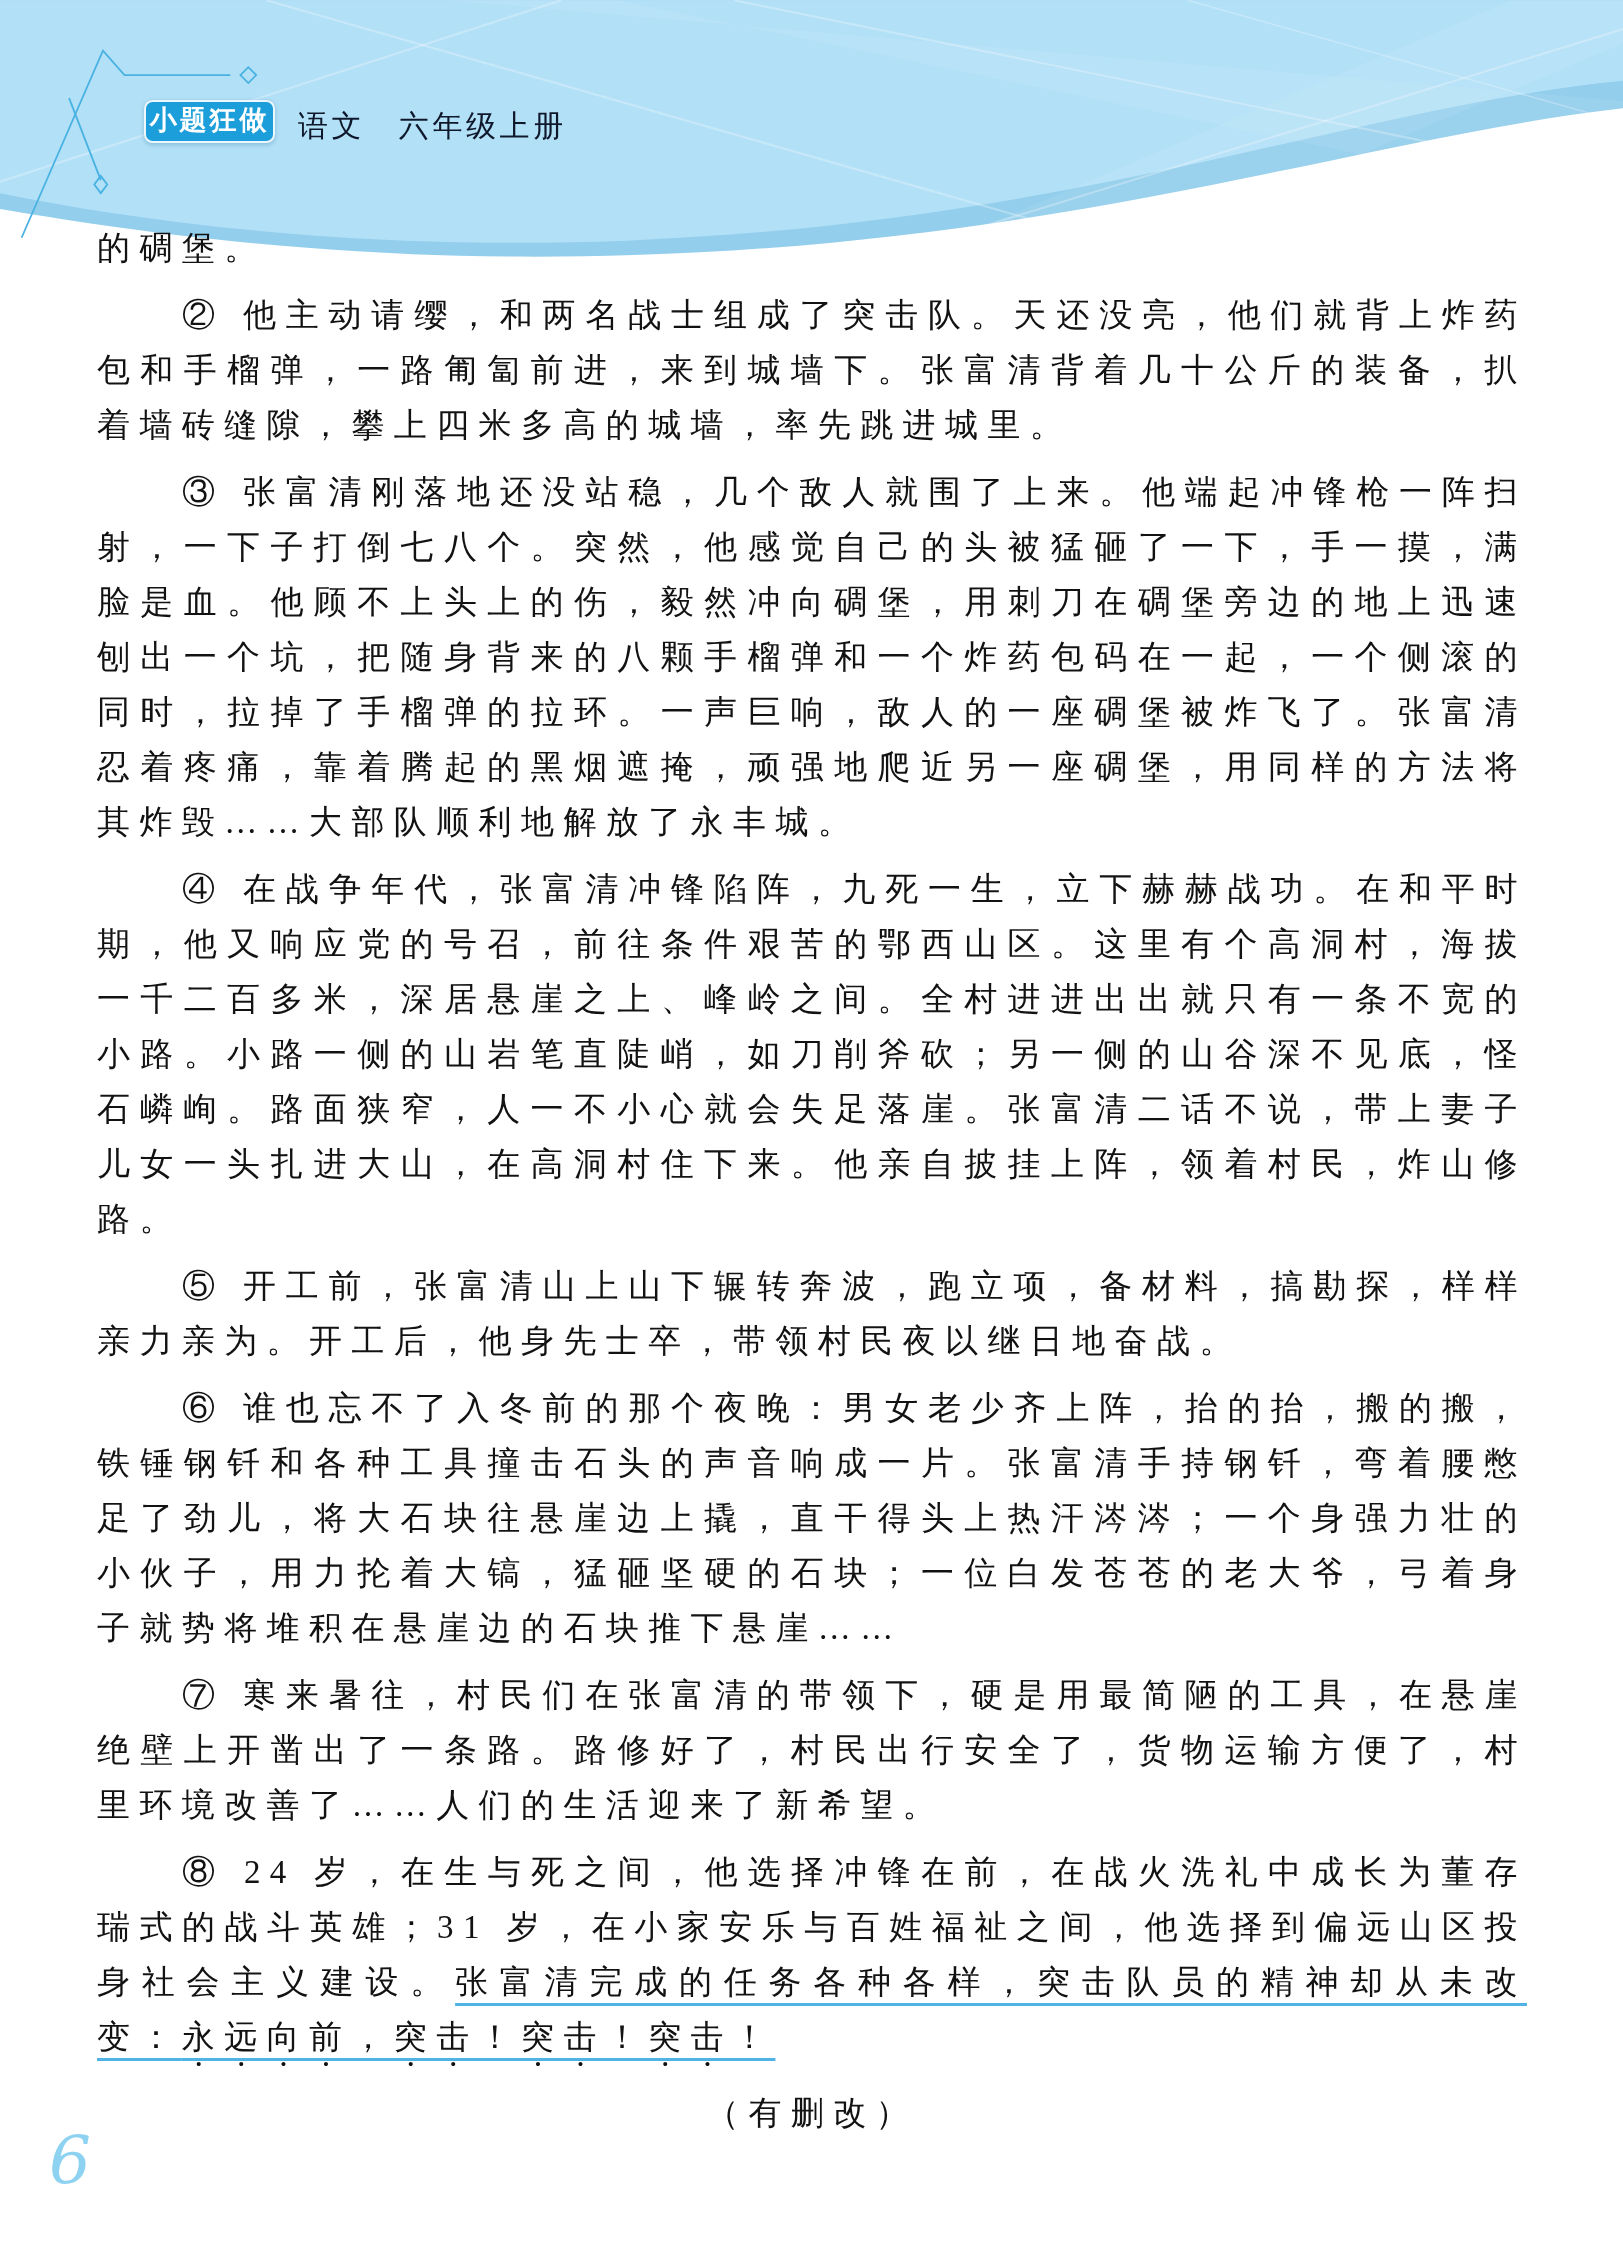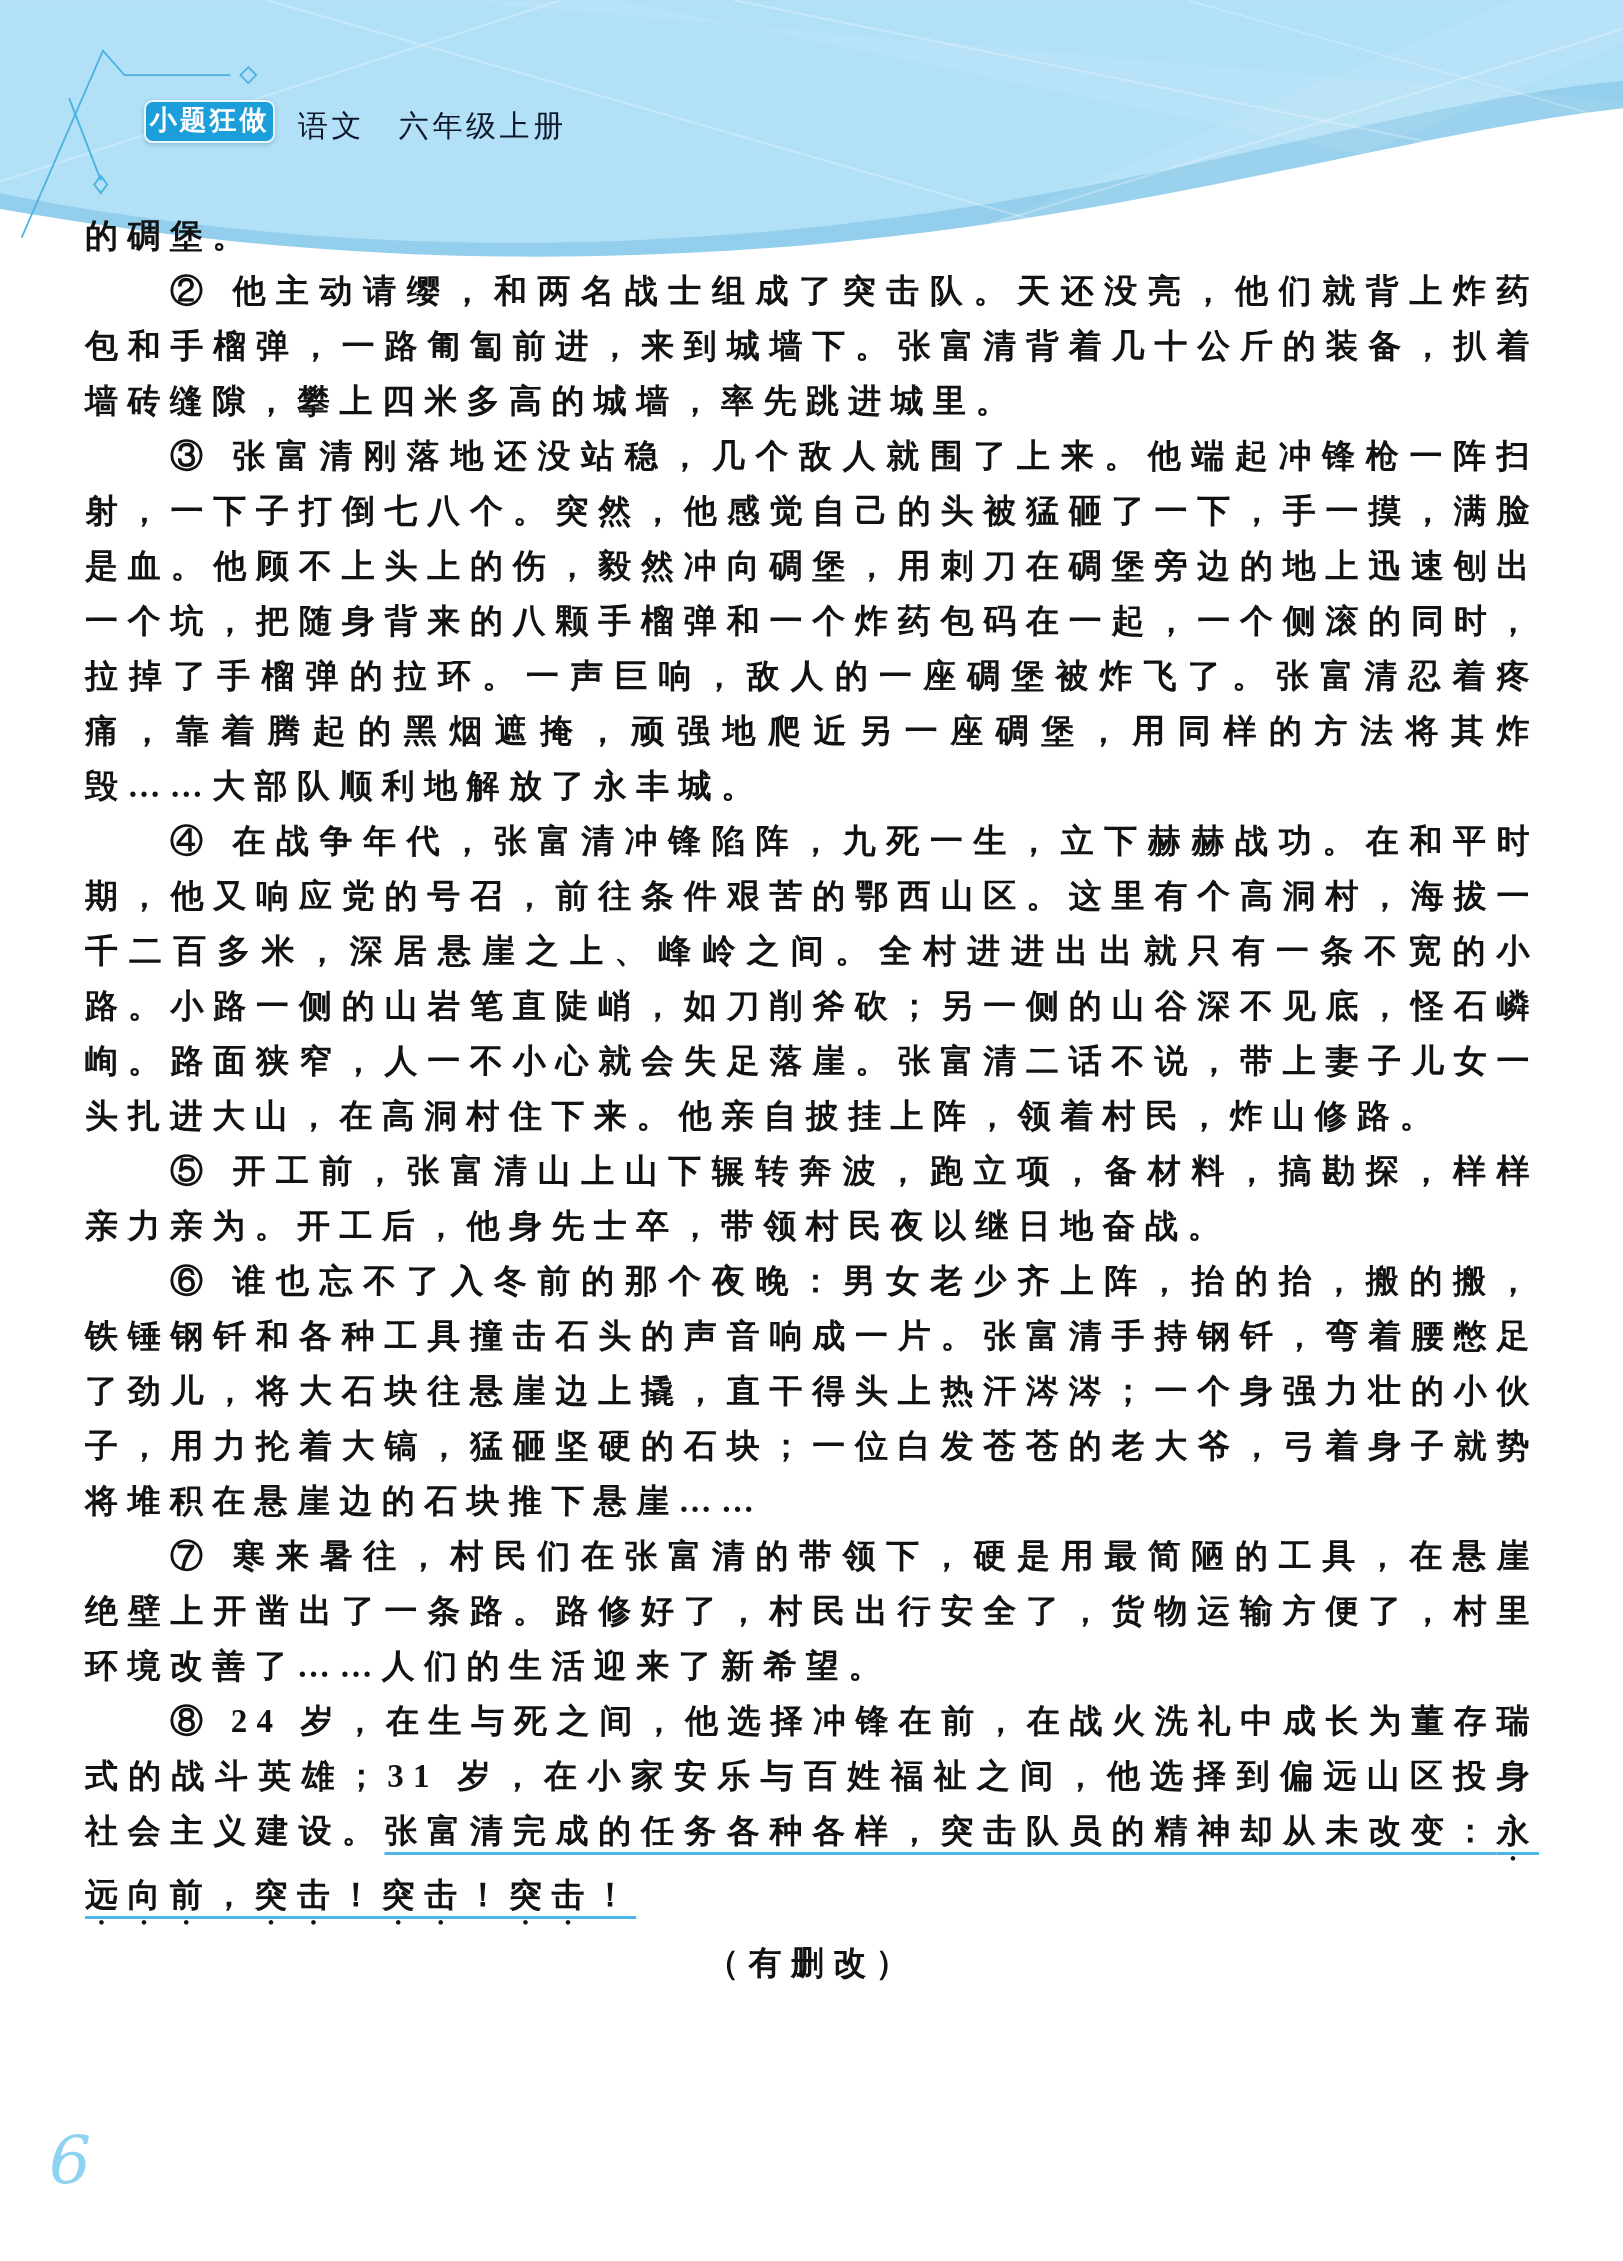--- a/index.html
+++ b/index.html
@@ -19,21 +19,21 @@
   }
   .subject {
     position:absolute; left:298px; top:106px; font-size:30px; color:#0f172a;
     letter-spacing:3.6px; font-weight:500;
   }
   .article {
     position:absolute; left:85px; top:209px; width:1454px;
     font-size:33px; line-height:55px; letter-spacing:9.4px;
     text-align:justify; color:#121212;
   }
-  .article p { margin:0; padding:0; text-indent:85px;font-weight:bold; }
+  .article p { margin:12px; padding:0; text-indent:85px; }
   .article p.noindent { text-indent:0; }
   .ul {
     text-decoration-line:underline;
     text-decoration-color:#4fb3e6;
     text-decoration-thickness:2.9px;
     text-underline-offset:10px;
   }
   .em {
     -webkit-text-emphasis:filled dot #111111;
     text-emphasis:filled dot #111111;

